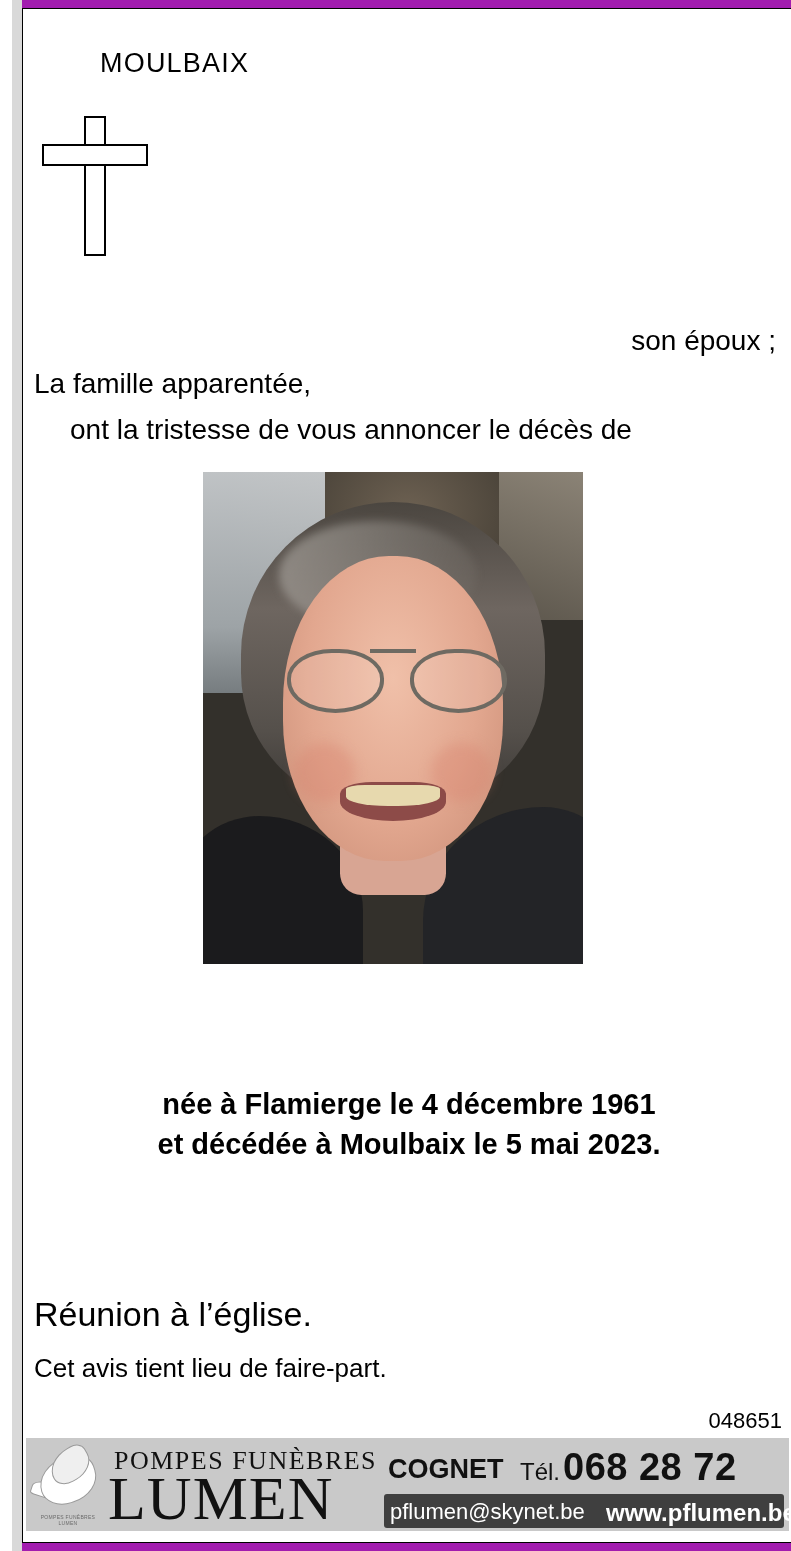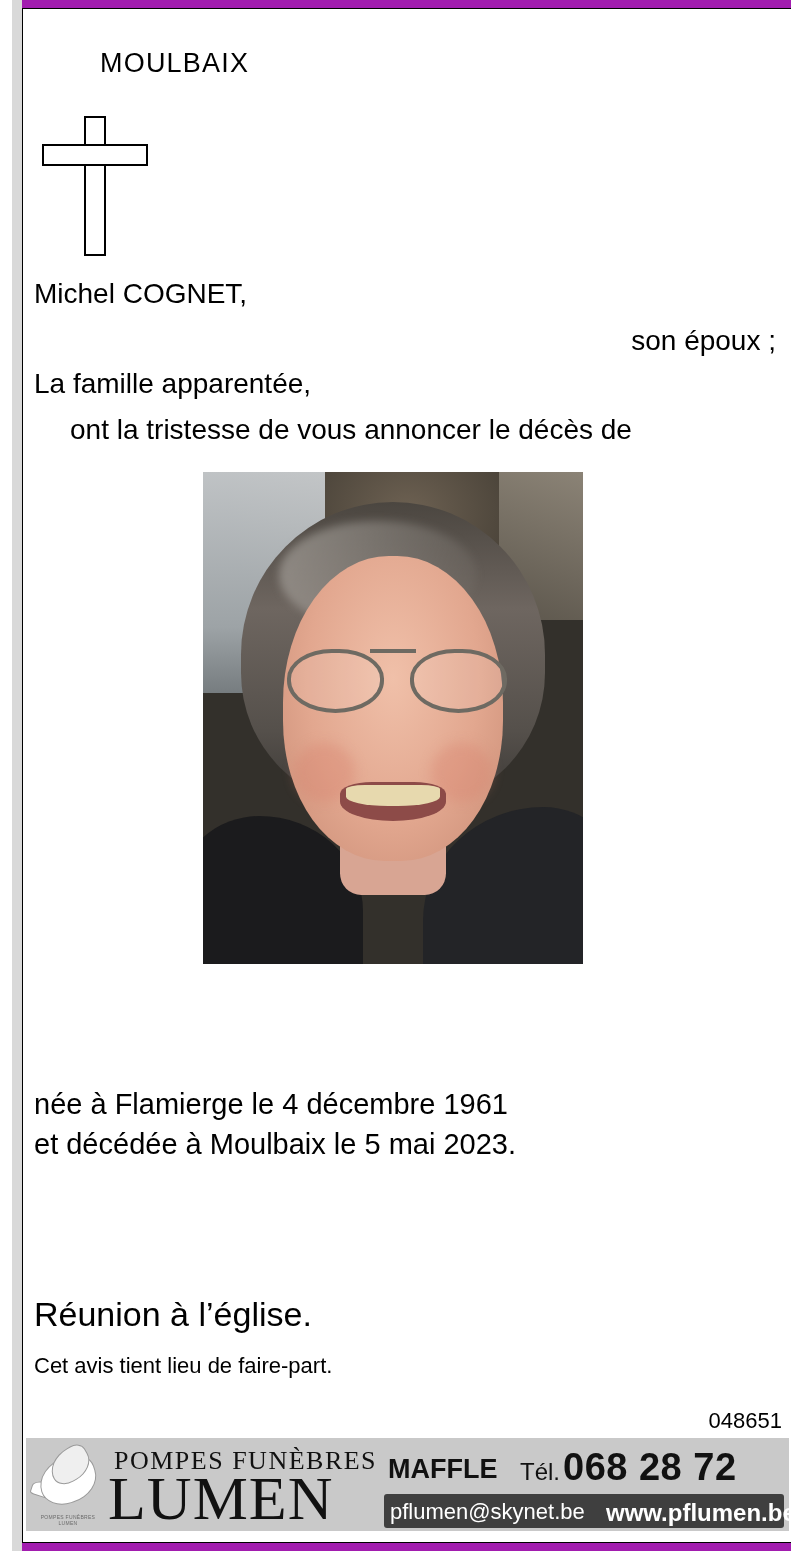--- a/index.html
+++ b/index.html
@@ -232,23 +232,24 @@
     font-size: 55px;
     font-weight: bold;
     letter-spacing: -0.5px;
     font-family: "Liberation Sans", sans-serif;
   }
 
   .birth, .death {
     position: absolute;
     left: 0;
     width: 750px;
-    text-align: left;
+    text-align: center;
     font-size: 29px;
     font-family: "Liberation Sans", sans-serif;
+    font-weight: bold;
   }
   .birth { top: 1078px; }
   .death { top: 1118px; }
 
   .funeral {
     position: absolute;
     left: 0;
     top: 1160px;
     width: 750px;
     font-size: 29px;
@@ -261,21 +262,21 @@
   .reunion {
     position: absolute;
     left: 0;
     top: 1285px;
     font-size: 34px;
   }
   .avis {
     position: absolute;
     left: 0;
     top: 1343px;
-    font-size: 22px;
+    font-size: 26px;
   }
 
   .refnum {
     position: absolute;
     right: 2px;
     top: 1398px;
     font-size: 22px;
     font-family: "Liberation Sans", sans-serif;
   }
 
@@ -428,21 +429,20 @@
   <div class="content">
 
     <div class="locality">MOULBAIX</div>
 
     <div class="cross">
       <div class="v"></div>
       <div class="h"></div>
       <div class="inner"></div>
     </div>
 
-    <div class="line l-spouse-name">Michel COGNET,</div>
     <div class="line l-spouse-rel">son époux ;</div>
     <div class="line l-announce">ont la tristesse de vous annoncer le décès de</div>
     <div class="line l-family">La famille apparentée,</div>
 
     <div class="photo">
       <div class="bg"></div>
       <div class="wall-left"></div>
       <div class="wall-right"></div>
       <div class="shoulder-l"></div>
       <div class="shoulder-r"></div>
@@ -478,21 +478,21 @@
       <div class="bird">
         <div class="tail"></div>
         <div class="body"></div>
         <div class="wing"></div>
         <div class="caption">POMPES FUNÈBRES LUMEN</div>
       </div>
       <div class="pf">POMPES FUNÈBRES</div>
       <div class="lumen">LUMEN</div>
     </div>
     <div class="right-block">
-      <div class="maffle">MAFFLE</div>
+      <div class="maffle">COGNET</div>
       <div class="tel-label">Tél.</div>
       <div class="tel-num">068 28 72 51</div>
       <div class="darkbar"></div>
       <div class="mail">pflumen@skynet.be</div>
       <div class="web">www.pflumen.be</div>
     </div>
   </div>
 
 </div>
 

